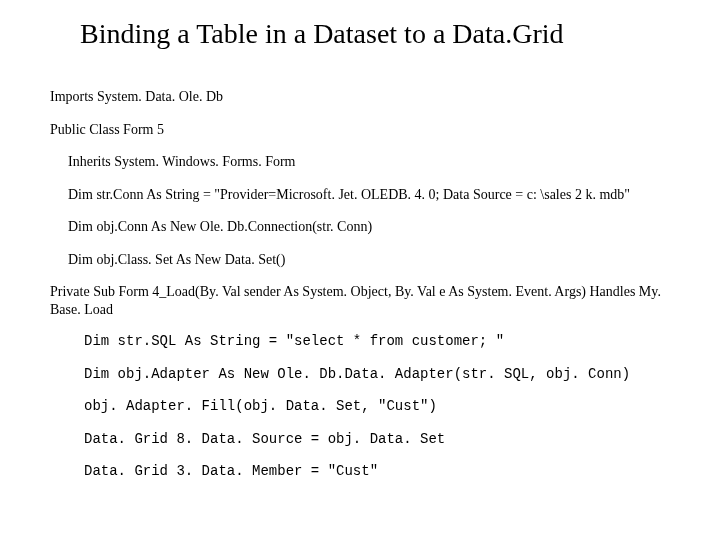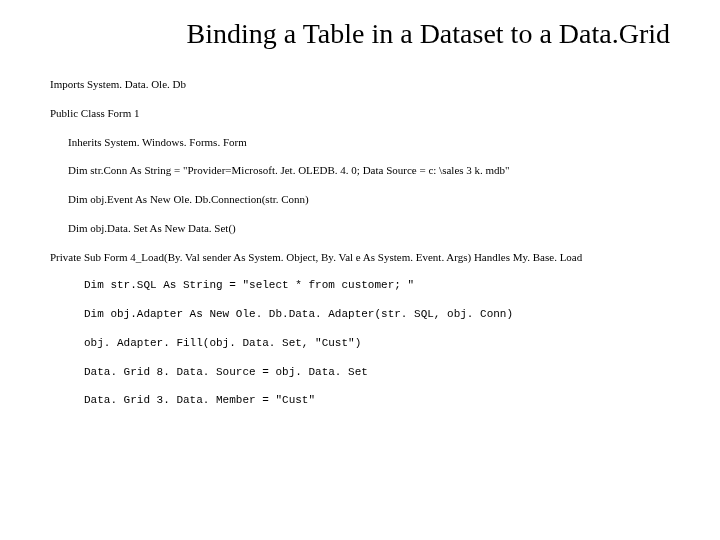--- a/index.html
+++ b/index.html
@@ -11,46 +11,46 @@
       width: 720px;
       height: 540px;
       background: #ffffff;
       font-family: "Times New Roman", Times, serif;
       color: #000000;
       padding: 18px 50px 18px 50px;
     }
     .title {
       font-size: 28px;
       font-weight: normal;
-      text-align: right;
-      margin-bottom: 28px;
+      text-align: left;
+      margin-bottom: 38px;
       margin-left: 30px;
     }
     .code-line {
-      font-size: 11px;
+      font-size: 14px;
       line-height: 1.25;
       margin-bottom: 15px;
     }
     .indent-1 {
       padding-left: 18px;
     }
     .indent-2 {
       padding-left: 34px;
       font-family: Liberation Mono, monospace;
     }
   </style>
 </head>
 <body>
 
 <div class="title">Binding a Table in a Dataset to a Data.Grid</div>
 
 <div class="code-line">Imports System. Data. Ole. Db</div>
-<div class="code-line">Public Class Form 1</div>
+<div class="code-line">Public Class Form 5</div>
 <div class="code-line indent-1">Inherits System. Windows. Forms. Form</div>
-<div class="code-line indent-1">Dim str.Conn As String = "Provider=Microsoft. Jet. OLEDB. 4. 0; Data Source = c: \sales 3 k. mdb"</div>
-<div class="code-line indent-1">Dim obj.Event As New Ole. Db.Connection(str. Conn)</div>
-<div class="code-line indent-1">Dim obj.Data. Set As New Data. Set()</div>
+<div class="code-line indent-1">Dim str.Conn As String = "Provider=Microsoft. Jet. OLEDB. 4. 0; Data Source = c: \sales 2 k. mdb"</div>
+<div class="code-line indent-1">Dim obj.Conn As New Ole. Db.Connection(str. Conn)</div>
+<div class="code-line indent-1">Dim obj.Class. Set As New Data. Set()</div>
 <div class="code-line">Private Sub Form 4_Load(By. Val sender As System. Object, By. Val e As System. Event. Args) Handles My. Base. Load</div>
 <div class="code-line indent-2">Dim str.SQL As String = "select * from customer; "</div>
 <div class="code-line indent-2">Dim obj.Adapter As New Ole. Db.Data. Adapter(str. SQL, obj. Conn)</div>
 <div class="code-line indent-2">obj. Adapter. Fill(obj. Data. Set, "Cust")</div>
 <div class="code-line indent-2">Data. Grid 8. Data. Source = obj. Data. Set</div>
 <div class="code-line indent-2">Data. Grid 3. Data. Member = "Cust"</div>
 
 </body></html>

